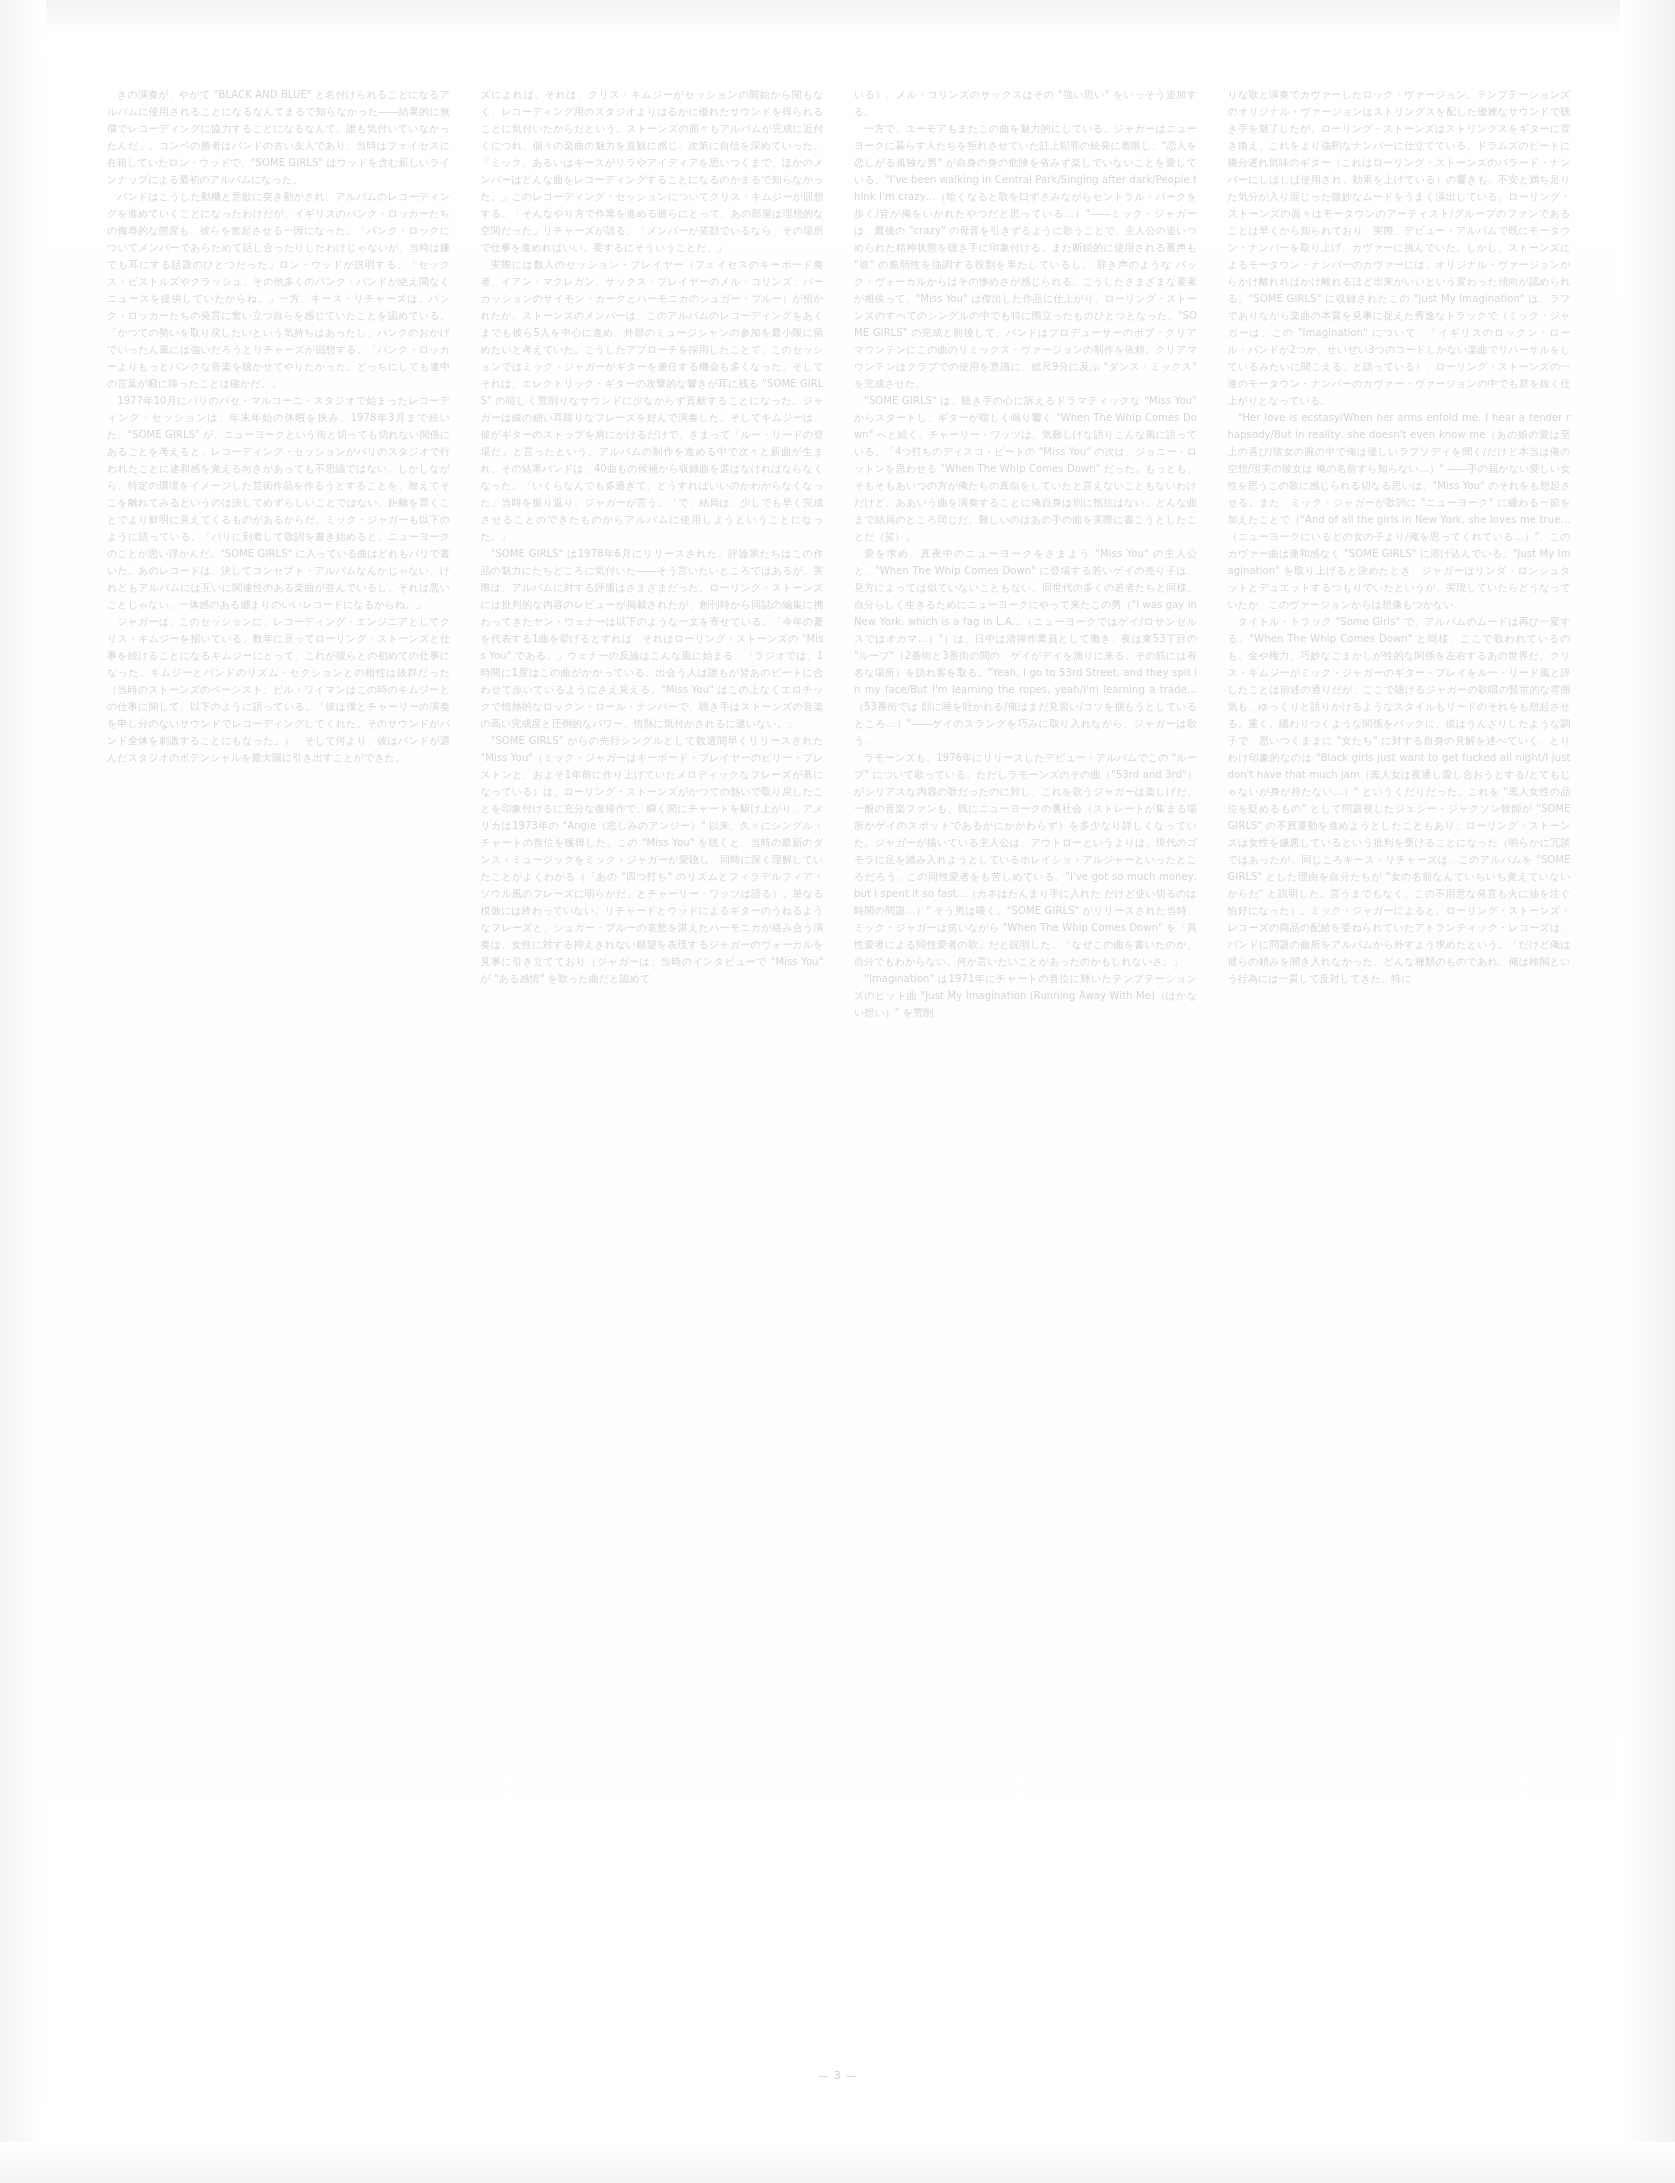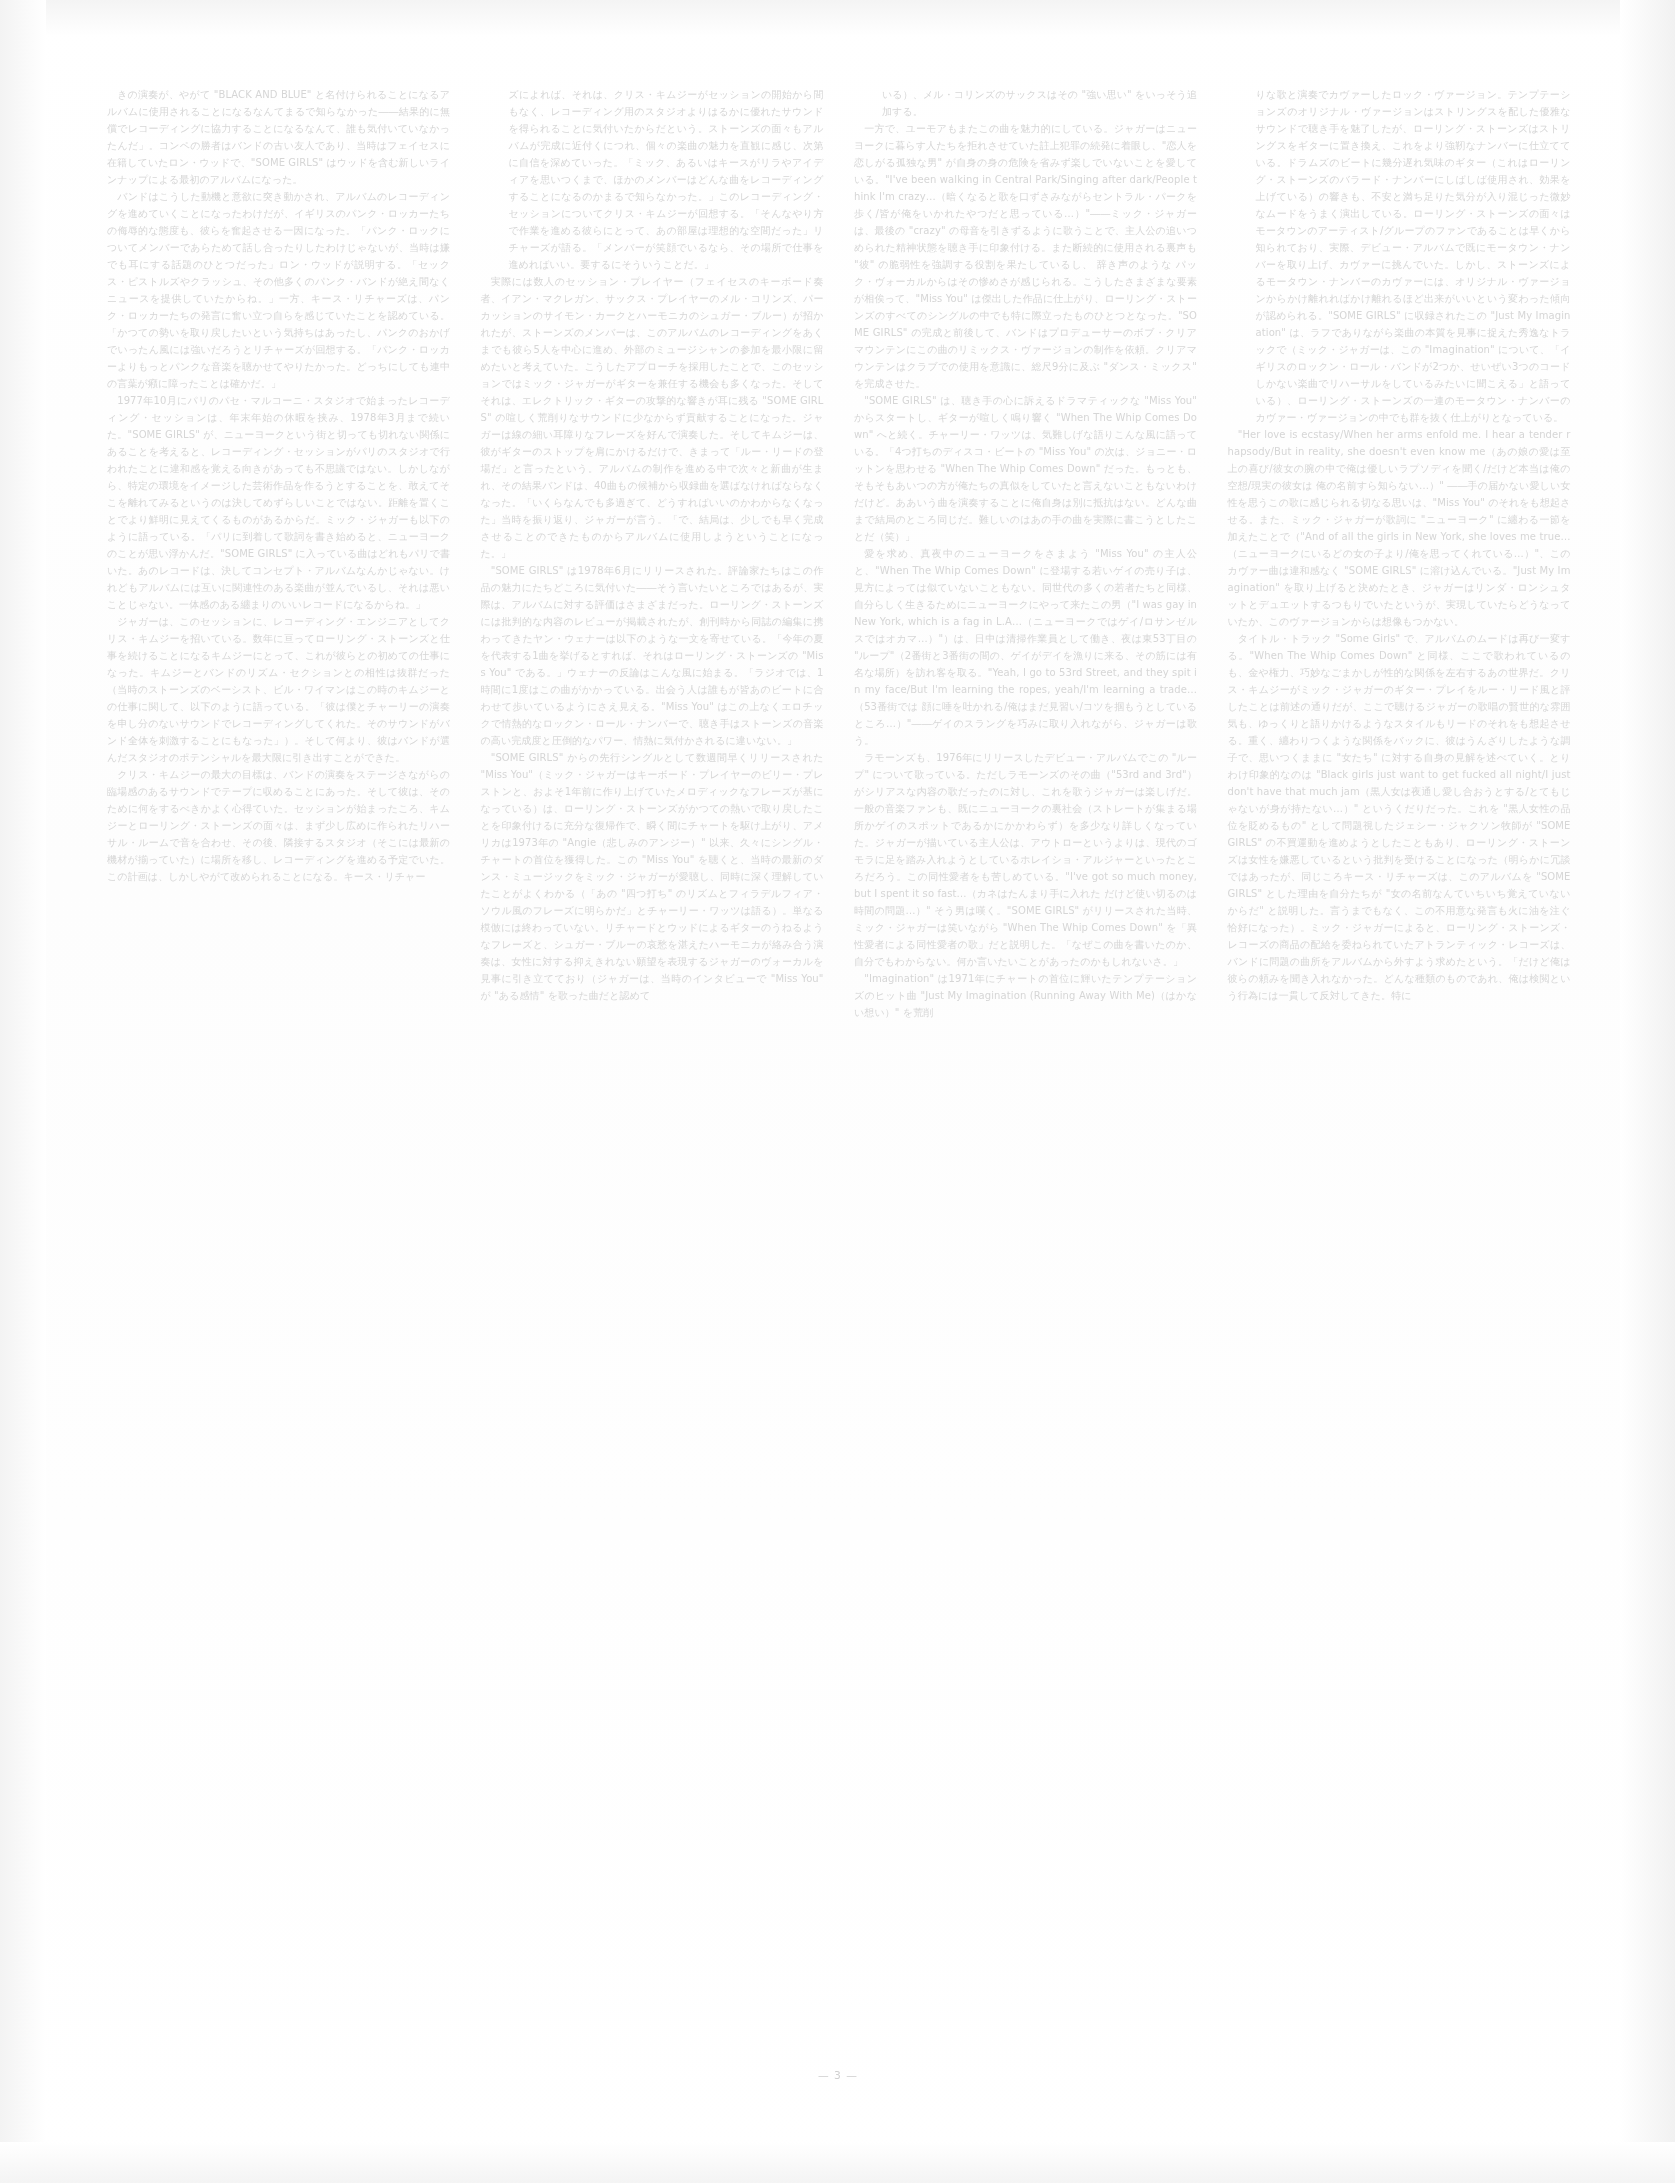--- a/index.html
+++ b/index.html
@@ -53,21 +53,20 @@
     text-justify: inter-character;
     color: #d6d6d6;
   }
   .col p {
     margin: 0 0 0 0;
     text-indent: 10.2px;
     word-break: break-all;
   }
   .col p.noindent {
     text-indent: 0;
-    margin-left: 28px;
   }
   #folio {
     position: absolute;
     left: 0;
     top: 2069px;
     width: 1676px;
     text-align: center;
     font-size: 10.7px;
     color: #cfcfcf;
     letter-spacing: 1px;
@@ -111,21 +110,20 @@
   <div class="edge-right"></div>
   <div class="edge-bottom"></div>
 
   <div id="columns">
 
     <div class="col">
       <p>きの演奏が、やがて "BLACK AND BLUE" と名付けられることになるアルバムに使用されることになるなんてまるで知らなかった――結果的に無償でレコーディングに協力することになるなんて、誰も気付いていなかったんだ」。コンペの勝者はバンドの古い友人であり、当時はフェイセスに在籍していたロン・ウッドで、"SOME GIRLS" はウッドを含む新しいラインナップによる最初のアルバムになった。</p>
       <p>バンドはこうした動機と意欲に突き動かされ、アルバムのレコーディングを進めていくことになったわけだが、イギリスのパンク・ロッカーたちの侮辱的な態度も、彼らを奮起させる一因になった。「パンク・ロックについてメンバーであらためて話し合ったりしたわけじゃないが、当時は嫌でも耳にする話題のひとつだった」ロン・ウッドが説明する。「セックス・ピストルズやクラッシュ、その他多くのパンク・バンドが絶え間なくニュースを提供していたからね。」一方、キース・リチャーズは、パンク・ロッカーたちの発言に奮い立つ自らを感じていたことを認めている。「かつての勢いを取り戻したいという気持ちはあったし、パンクのおかげでいったん風には強いだろうとリチャーズが回想する。「パンク・ロッカーよりもっとパンクな音楽を聴かせてやりたかった。どっちにしても連中の言葉が癪に障ったことは確かだ。」</p>
       <p>1977年10月にパリのパセ・マルコーニ・スタジオで始まったレコーディング・セッションは、年末年始の休暇を挟み、1978年3月まで続いた。"SOME GIRLS" が、ニューヨークという街と切っても切れない関係にあることを考えると、レコーディング・セッションがパリのスタジオで行われたことに違和感を覚える向きがあっても不思議ではない。しかしながら、特定の環境をイメージした芸術作品を作るうとすることを、敢えてそこを離れてみるというのは決してめずらしいことではない。距離を置くことでより鮮明に見えてくるものがあるからだ。ミック・ジャガーも以下のように語っている。「パリに到着して歌詞を書き始めると、ニューヨークのことが思い浮かんだ。"SOME GIRLS" に入っている曲はどれもパリで書いた。あのレコードは、決してコンセプト・アルバムなんかじゃない。けれどもアルバムには互いに関連性のある楽曲が並んでいるし、それは悪いことじゃない。一体感のある纏まりのいいレコードになるからね。」</p>
       <p>ジャガーは、このセッションに、レコーディング・エンジニアとしてクリス・キムジーを招いている。数年に亘ってローリング・ストーンズと仕事を続けることになるキムジーにとって、これが彼らとの初めての仕事になった。キムジーとバンドのリズム・セクションとの相性は抜群だった（当時のストーンズのベーシスト、ビル・ワイマンはこの時のキムジーとの仕事に関して、以下のように語っている。「彼は僕とチャーリーの演奏を申し分のないサウンドでレコーディングしてくれた。そのサウンドがバンド全体を刺激することにもなった」）。そして何より、彼はバンドが選んだスタジオのポテンシャルを最大限に引き出すことができた。</p>
-      <p>クリス・キムジーの最大の目標は、バンドの演奏をステージさながらの臨場感のあるサウンドでテープに収めることにあった。そして彼は、そのために何をするべきかよく心得ていた。セッションが始まったころ、キムジーとローリング・ストーンズの面々は、まず少し広めに作られたリハーサル・ルームで音を合わせ、その後、隣接するスタジオ（そこには最新の機材が揃っていた）に場所を移し、レコーディングを進める予定でいた。この計画は、しかしやがて改められることになる。キース・リチャー</p>
     </div>
 
     <div class="col">
       <p class="noindent">ズによれば、それは、クリス・キムジーがセッションの開始から間もなく、レコーディング用のスタジオよりはるかに優れたサウンドを得られることに気付いたからだという。ストーンズの面々もアルバムが完成に近付くにつれ、個々の楽曲の魅力を直観に感じ、次第に自信を深めていった。「ミック、あるいはキースがリラやアイディアを思いつくまで、ほかのメンバーはどんな曲をレコーディングすることになるのかまるで知らなかった。」このレコーディング・セッションについてクリス・キムジーが回想する。「そんなやり方で作業を進める彼らにとって、あの部屋は理想的な空間だった」リチャーズが語る。「メンバーが笑顔でいるなら、その場所で仕事を進めればいい。要するにそういうことだ。」</p>
       <p>実際には数人のセッション・プレイヤー（フェイセスのキーボード奏者、イアン・マクレガン、サックス・プレイヤーのメル・コリンズ、パーカッションのサイモン・カークとハーモニカのシュガー・ブルー）が招かれたが、ストーンズのメンバーは、このアルバムのレコーディングをあくまでも彼ら5人を中心に進め、外部のミュージシャンの参加を最小限に留めたいと考えていた。こうしたアプローチを採用したことで、このセッションではミック・ジャガーがギターを兼任する機会も多くなった。そしてそれは、エレクトリック・ギターの攻撃的な響きが耳に残る "SOME GIRLS" の喧しく荒削りなサウンドに少なからず貢献することになった。ジャガーは線の細い耳障りなフレーズを好んで演奏した。そしてキムジーは、彼がギターのストップを肩にかけるだけで、きまって「ルー・リードの登場だ」と言ったという。アルバムの制作を進める中で次々と新曲が生まれ、その結果バンドは、40曲もの候補から収録曲を選ばなければならなくなった。「いくらなんでも多過ぎて、どうすればいいのかわからなくなった」当時を振り返り、ジャガーが言う。「で、結局は、少しでも早く完成させることのできたものからアルバムに使用しようということになった。」</p>
       <p>"SOME GIRLS" は1978年6月にリリースされた。評論家たちはこの作品の魅力にたちどころに気付いた――そう言いたいところではあるが、実際は、アルバムに対する評価はさまざまだった。ローリング・ストーンズには批判的な内容のレビューが掲載されたが、創刊時から同誌の編集に携わってきたヤン・ウェナーは以下のような一文を寄せている。「今年の夏を代表する1曲を挙げるとすれば、それはローリング・ストーンズの "Miss You" である。」ウェナーの反論はこんな風に始まる。「ラジオでは、1時間に1度はこの曲がかかっている。出会う人は誰もが皆あのビートに合わせて歩いているようにさえ見える。"Miss You" はこの上なくエロチックで情熱的なロックン・ロール・ナンバーで、聴き手はストーンズの音楽の高い完成度と圧倒的なパワー、情熱に気付かされるに違いない。」</p>
       <p>"SOME GIRLS" からの先行シングルとして数週間早くリリースされた "Miss You"（ミック・ジャガーはキーボード・プレイヤーのビリー・プレストンと、およそ1年前に作り上げていたメロディックなフレーズが基になっている）は、ローリング・ストーンズがかつての熱いで取り戻したことを印象付けるに充分な復帰作で、瞬く間にチャートを駆け上がり、アメリカは1973年の "Angie（悲しみのアンジー）" 以来、久々にシングル・チャートの首位を獲得した。この "Miss You" を聴くと、当時の最新のダンス・ミュージックをミック・ジャガーが愛聴し、同時に深く理解していたことがよくわかる（「あの "四つ打ち" のリズムとフィラデルフィア・ソウル風のフレーズに明らかだ」とチャーリー・ワッツは語る）。単なる模倣には終わっていない。リチャードとウッドによるギターのうねるようなフレーズと、シュガー・ブルーの哀愁を湛えたハーモニカが絡み合う演奏は、女性に対する抑えきれない願望を表現するジャガーのヴォーカルを見事に引き立てており（ジャガーは、当時のインタビューで "Miss You" が "ある感情" を歌った曲だと認めて</p>
     </div>
 
     <div class="col">

